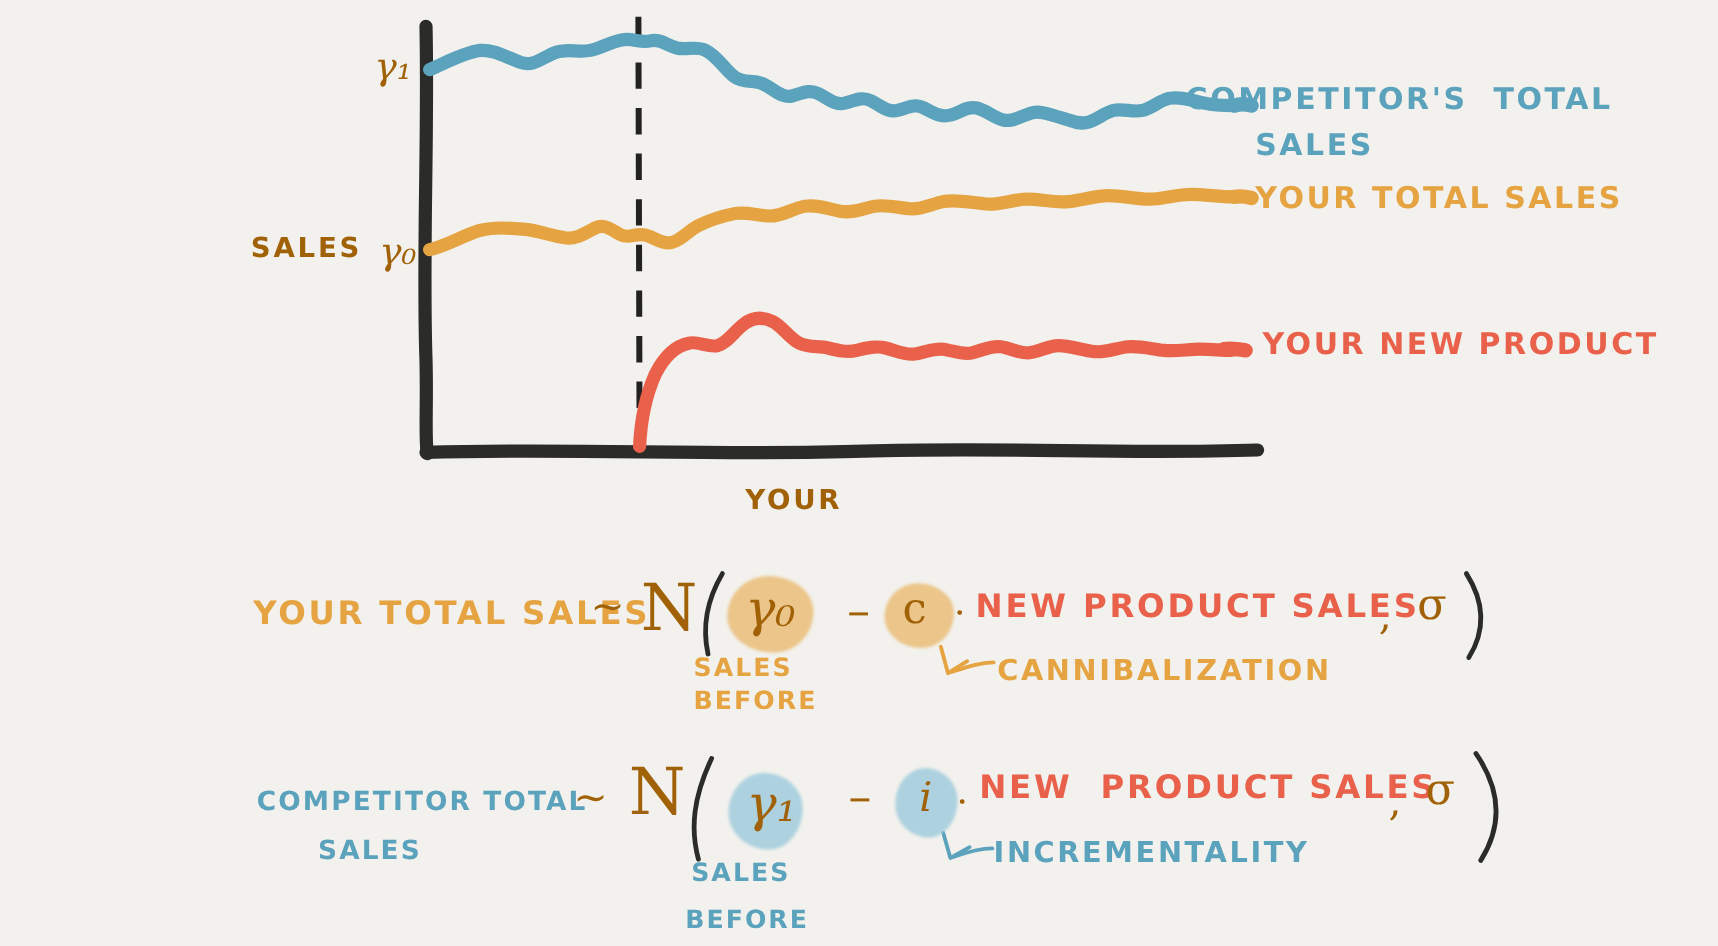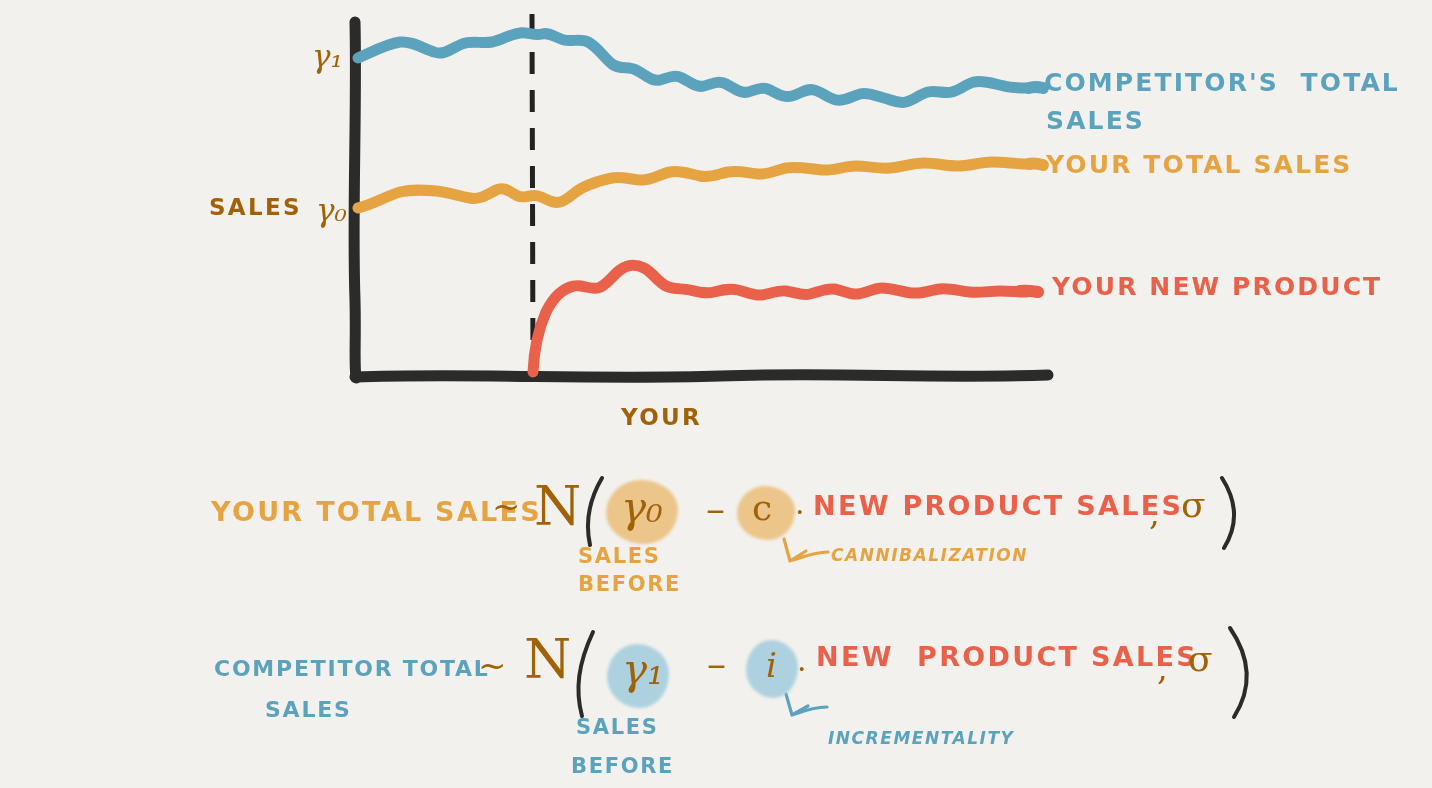--- a/index.html
+++ b/index.html
@@ -68,24 +68,23 @@
   .eq-term.small {
     font-size: 22px;
     letter-spacing: 0.08em;
   }
   .eq-math {
     font-family: "DejaVu Serif", serif;
     font-weight: 400;
     letter-spacing: 0;
   }
   .annot {
-    font-size: 17px;
+    font-size: 24px;
     letter-spacing: 0.09em;
     font-weight: 600;
-    font-style: italic;
   }
   .sub-note {
     font-size: 21px;
     letter-spacing: 0.08em;
     font-weight: 600;
   }
   .blob {
     position: absolute;
     border-radius: 48% 52% 46% 54% / 52% 46% 54% 48%;
     filter: blur(1.5px);
@@ -168,21 +167,21 @@
 
 <div class="hw ink axis-label" style="left:209px; top:195px;">SALES</div>
 
 <div class="hw ink gamma" style="left:312px; top:40px; font-size:31px;">γ₁</div>
 
 <div class="hw ink gamma" style="left:316px; top:194px; font-size:31px;">γ₀</div>
 
 <div class="hw ink axis-label" style="left:621px; top:405px;">YOUR</div>
 
 <div>
-  <div class="hw blue legend-text" style="left:1044px; top:70px;">COMPETITOR'S  TOTAL</div>
+  <div class="hw blue legend-text" style="left:988px; top:70px;">COMPETITOR'S  TOTAL</div>
   <div class="hw blue legend-text" style="left:1046px; top:108px;">SALES</div>
 
   <div class="hw orange legend-text" style="left:1046px; top:152px;">YOUR TOTAL SALES</div>
 
   <div class="hw red legend-text" style="left:1052px; top:274px;text-align:center;">YOUR NEW PRODUCT</div>
 </div>
 
 <div>
 
   <div class="hw orange eq-term" style="left:211px; top:498px;">YOUR TOTAL SALES</div>
@@ -234,14 +233,14 @@
   <div class="hw ink eq-math" style="left:766px; top:648px; font-size:34px; font-style:italic;">i</div>
 
   <div class="hw ink eq-math" style="left:797px; top:653px; font-size:30px;">·</div>
 
   <div class="hw red eq-term" style="left:816px; top:643px;">NEW  PRODUCT SALES</div>
 
   <div class="hw ink eq-math" style="left:1157px; top:651px; font-size:34px;">,</div>
 
   <div class="hw ink eq-math" style="left:1188px; top:640px; font-size:36px;">σ</div>
 
-  <div class="hw blue annot" style="left:828px; top:698px;margin-top:32px;">INCREMENTALITY</div>
+  <div class="hw blue annot" style="left:828px; top:698px;">INCREMENTALITY</div>
 </div>
 
 </body></html>

